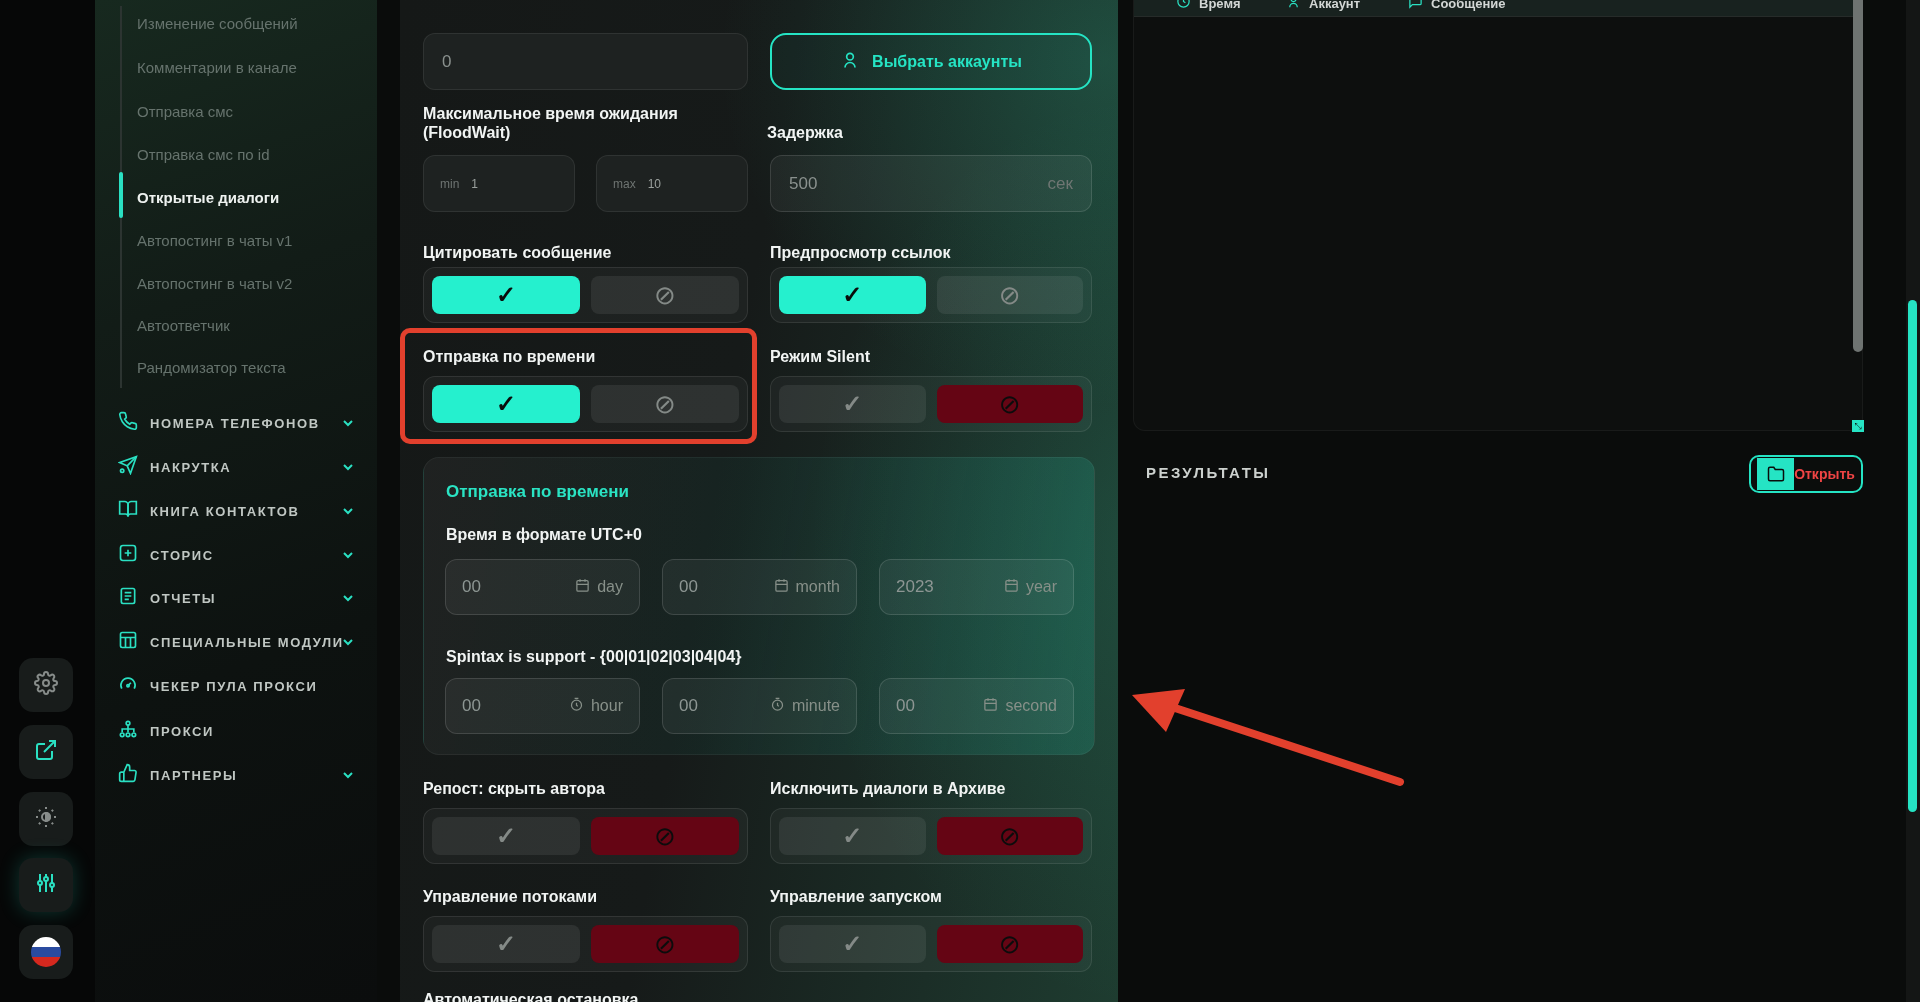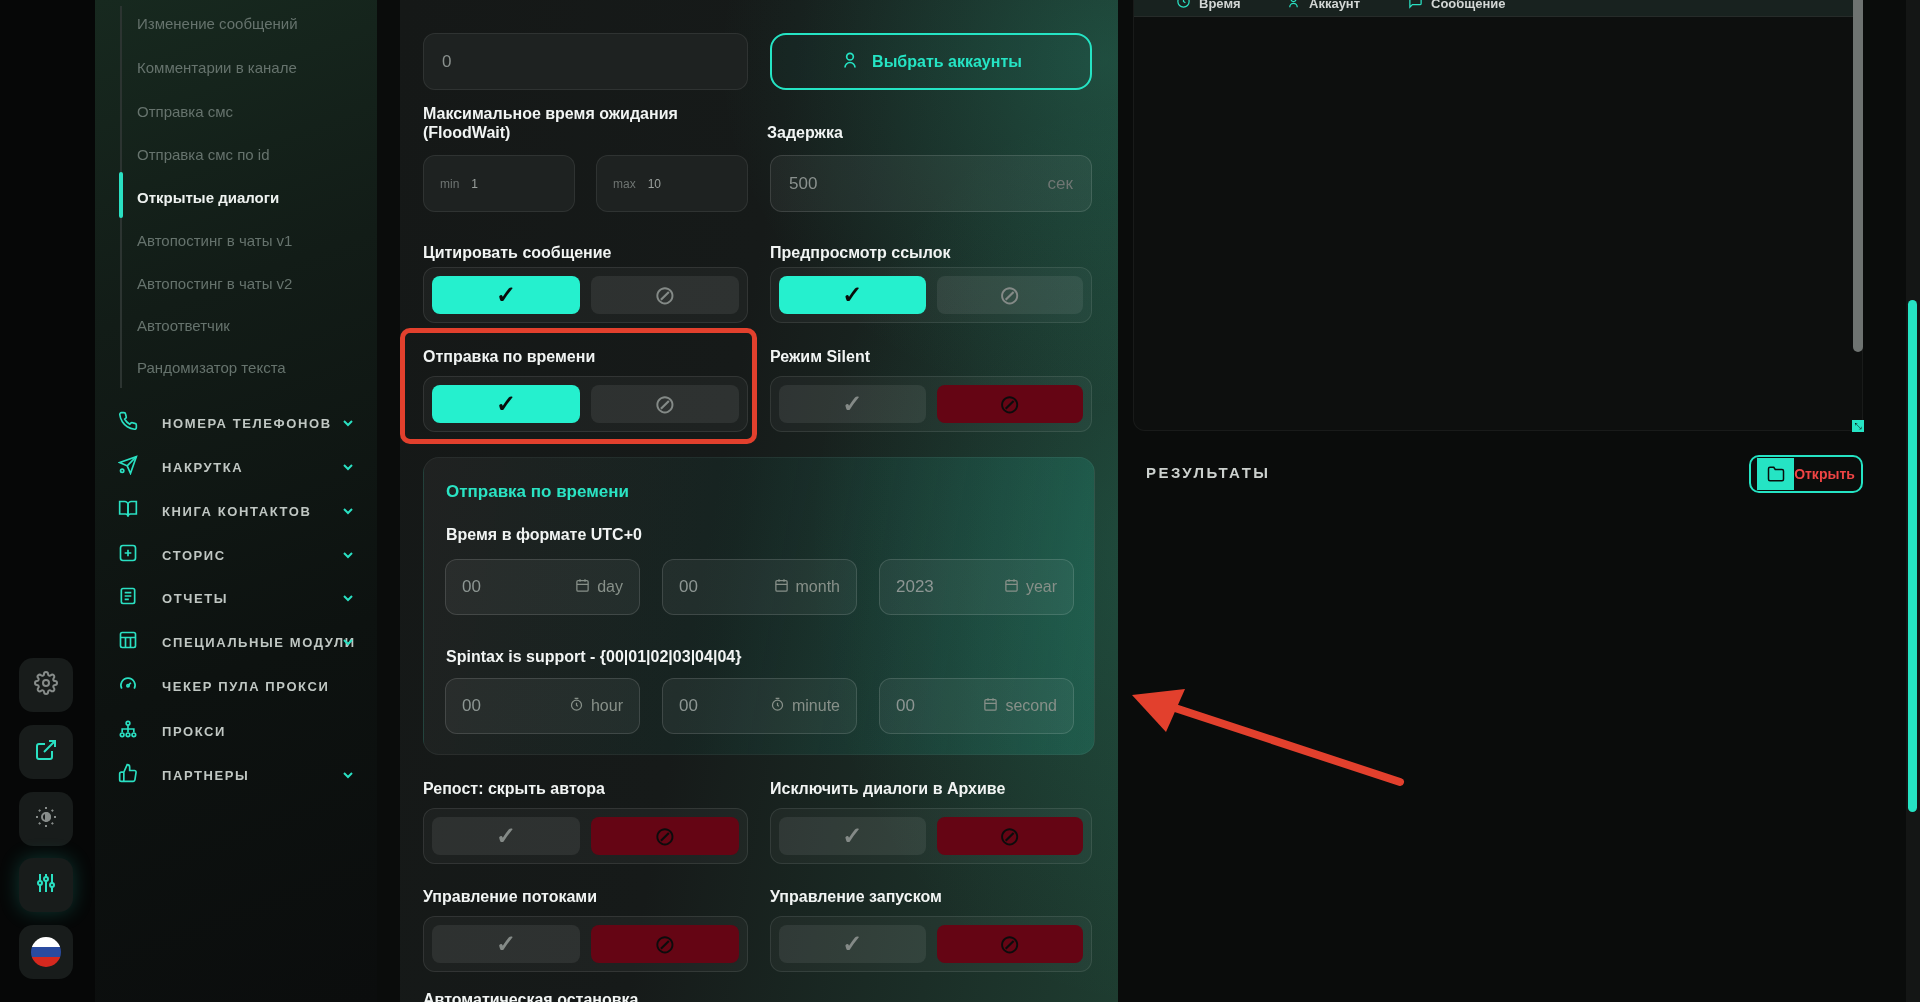--- a/index.html
+++ b/index.html
@@ -18,21 +18,21 @@
 
   
   #sidebar{position:absolute;left:95px;top:0;width:282px;height:1002px;
     background:linear-gradient(160deg,#17291f 0%,#121c17 30%,#0d1210 65%,#0b0d0d 100%);}
   .submenu-line{position:absolute;left:25px;top:6px;width:2px;height:382px;background:#2c3431;}
   .submenu-active-bar{position:absolute;left:24px;top:172px;width:4px;height:46px;background:#2ae0c2;border-radius:2px;}
   .submenu-item{position:absolute;left:42px;font-size:15px;color:#66736d;white-space:nowrap;cursor:pointer;}
   .submenu-item.active{color:#eef2f0;font-weight:700;}
   .side-section{position:absolute;left:23px;width:240px;height:24px;display:flex;align-items:center;cursor:pointer;}
   .side-section svg{width:20px;height:20px;stroke:#2ae0c2;stroke-width:2;fill:none;flex:0 0 auto;}
-  .side-section .lbl{margin-left:24px;font-size:13px;font-weight:700;letter-spacing:1.6px;color:#c0c7c3;white-space:nowrap;}
+  .side-section .lbl{margin-left:12px;font-size:13px;font-weight:700;letter-spacing:1.6px;color:#c0c7c3;white-space:nowrap;}
   .side-section .chev{position:absolute;left:222px;top:4px;}
   .side-section .chev svg{width:16px;height:16px;stroke:#2ae0c2;stroke-width:3;}
 
   
   #main{position:absolute;left:400px;top:0;width:718px;height:1002px;overflow:hidden;
     background:
       radial-gradient(ellipse 620px 560px at 98% 6%, rgba(47,197,156,.20), transparent 62%),
       radial-gradient(ellipse 520px 700px at 104% 55%, rgba(47,197,156,.14), transparent 65%),
       linear-gradient(100deg,#151817 0%,#161a19 45%,#1b2e27 78%,#1e3c30 100%);}
   .row{position:absolute;left:23px;width:672px;display:flex;gap:22px;}

